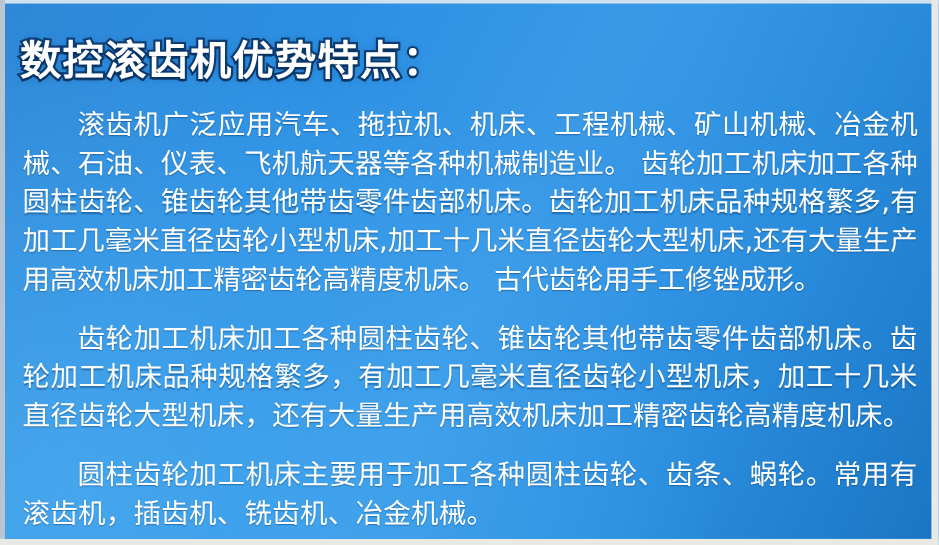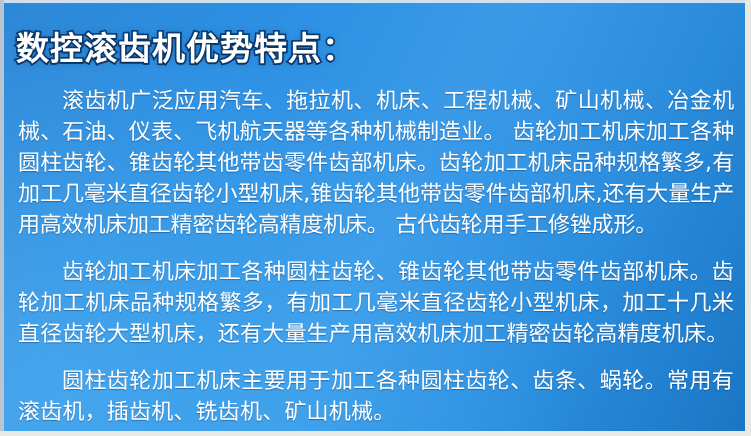--- a/index.html
+++ b/index.html
@@ -142,20 +142,20 @@
   <div class="frame-edge-left"></div>
   <div class="frame-edge-right"></div>
   <div class="frame-edge-bottom"></div>
 
   <div class="panel">
     <div class="content">
 
       <h1 class="heading">数控滚齿机优势特点：</h1>
 
       <div class="body-copy">
-        <p class="para tight">滚齿机广泛应用汽车、拖拉机、机床、工程机械、矿山机械、冶金机械、石油、仪表、飞机航天器等各种机械制造业。 齿轮加工机床加工各种圆柱齿轮、锥齿轮其他带齿零件齿部机床。齿轮加工机床品种规格繁多,有加工几毫米直径齿轮小型机床,锥齿轮其他带齿零件齿部机床,还有大量生产用高效机床加工精密齿轮高精度机床。 古代齿轮用手工修锉成形。</p>
+        <p class="para tight">滚齿机广泛应用汽车、拖拉机、机床、工程机械、矿山机械、冶金机械、石油、仪表、飞机航天器等各种机械制造业。 齿轮加工机床加工各种圆柱齿轮、锥齿轮其他带齿零件齿部机床。齿轮加工机床品种规格繁多,有加工几毫米直径齿轮小型机床,加工十几米直径齿轮大型机床,还有大量生产用高效机床加工精密齿轮高精度机床。 古代齿轮用手工修锉成形。</p>
         <p class="para">齿轮加工机床加工各种圆柱齿轮、锥齿轮其他带齿零件齿部机床。齿轮加工机床品种规格繁多，有加工几毫米直径齿轮小型机床，加工十几米直径齿轮大型机床，还有大量生产用高效机床加工精密齿轮高精度机床。</p>
-        <p class="para">圆柱齿轮加工机床主要用于加工各种圆柱齿轮、齿条、蜗轮。常用有滚齿机，插齿机、铣齿机、矿山机械。</p>
+        <p class="para">圆柱齿轮加工机床主要用于加工各种圆柱齿轮、齿条、蜗轮。常用有滚齿机，插齿机、铣齿机、冶金机械。</p>
       </div>
 
     </div>
   </div>
 </div>
 
 </body></html>

